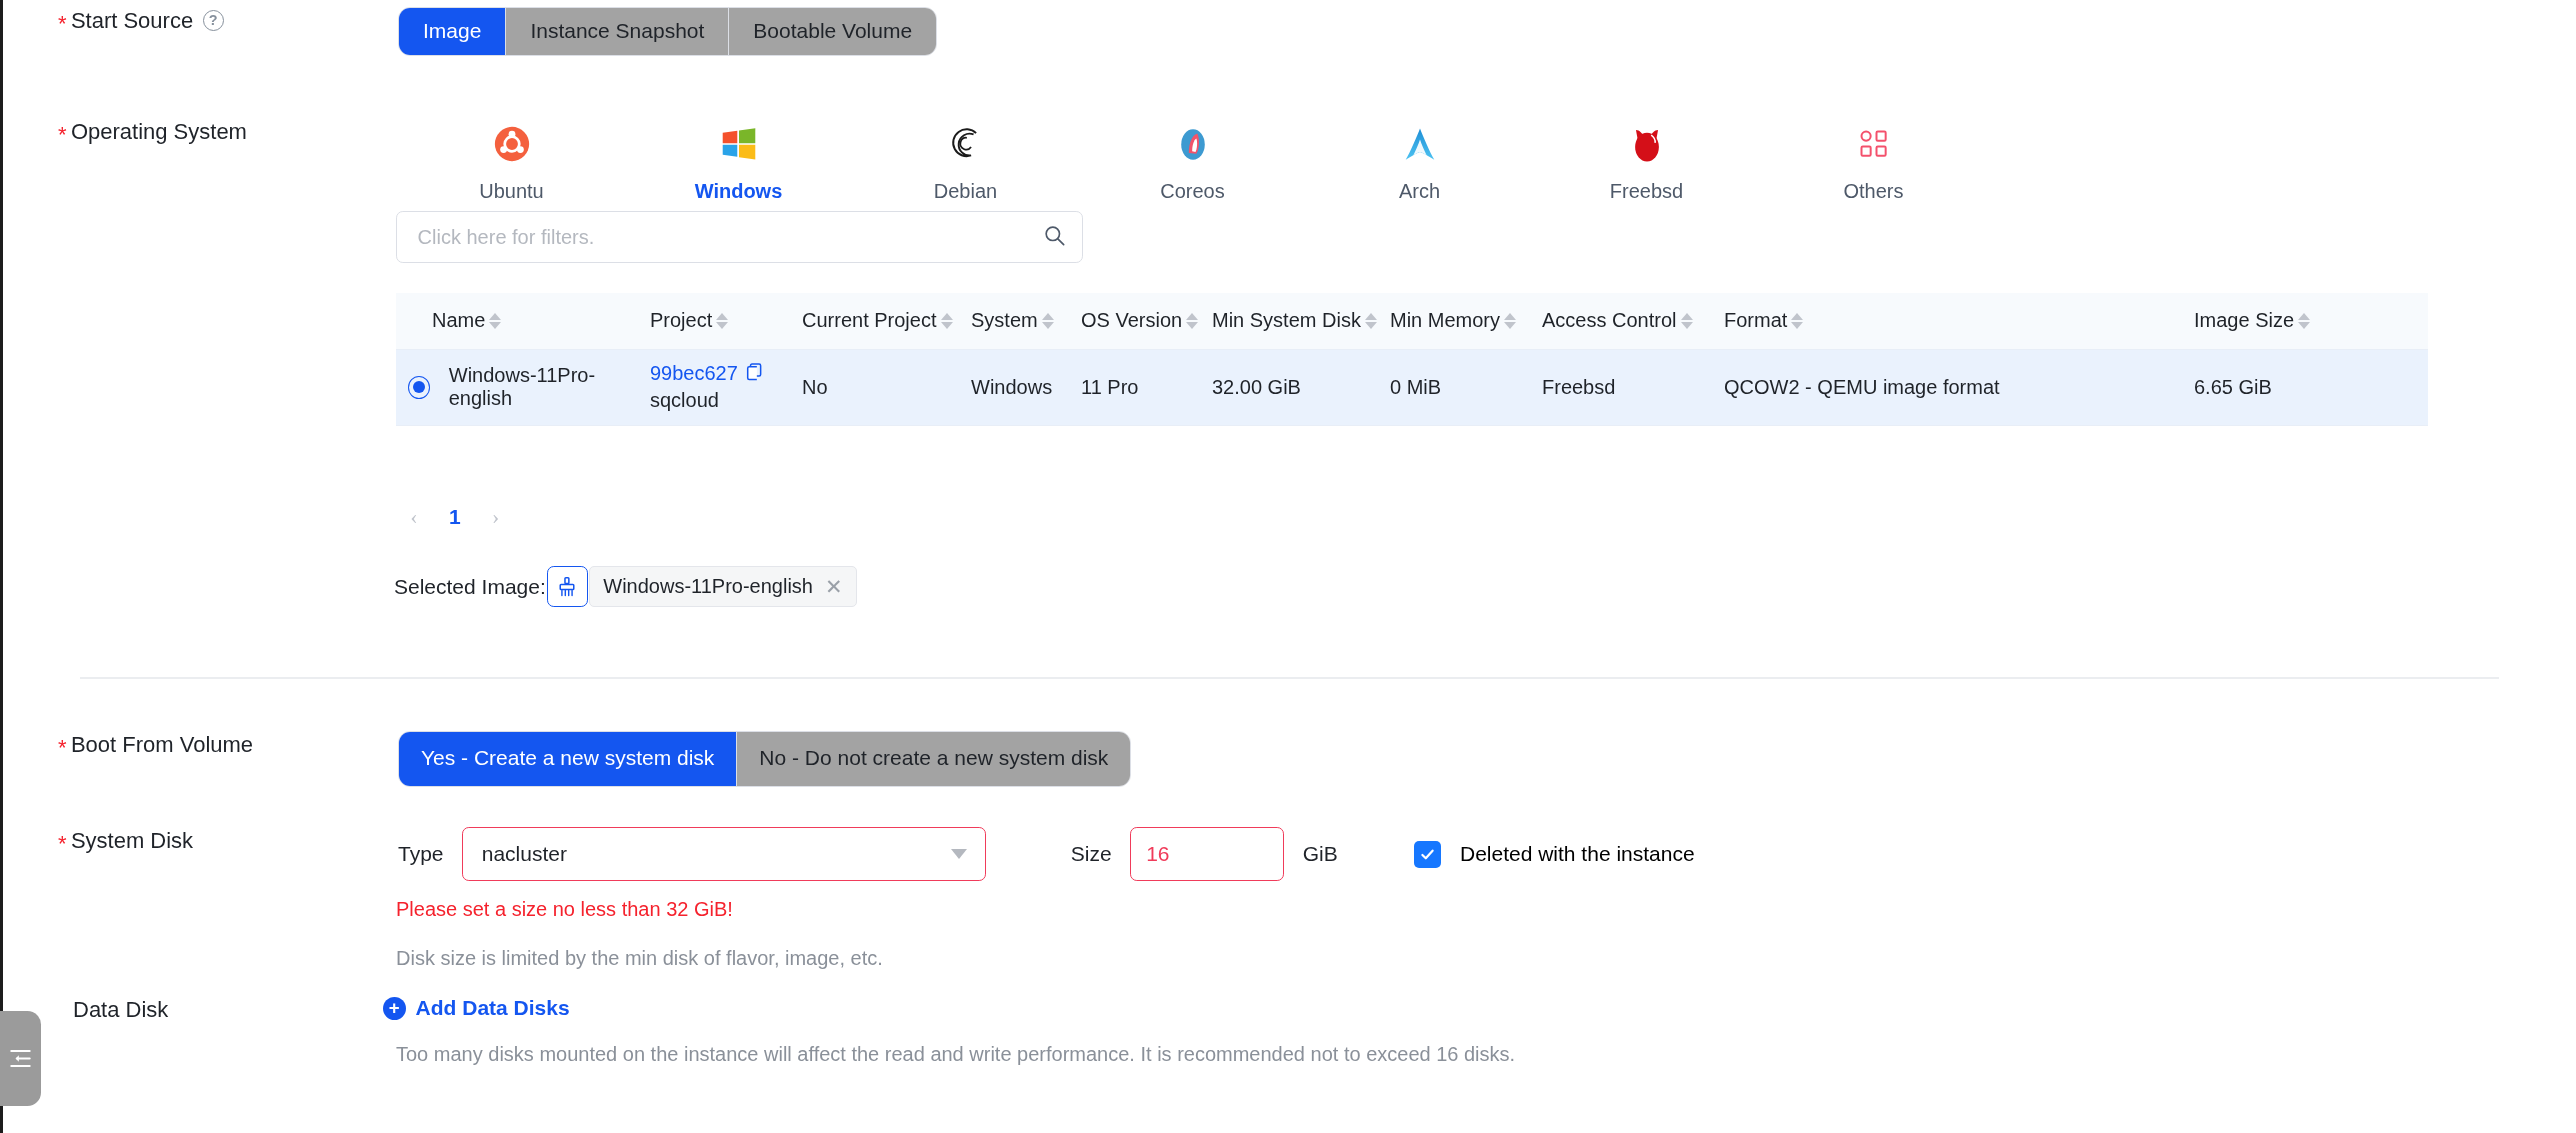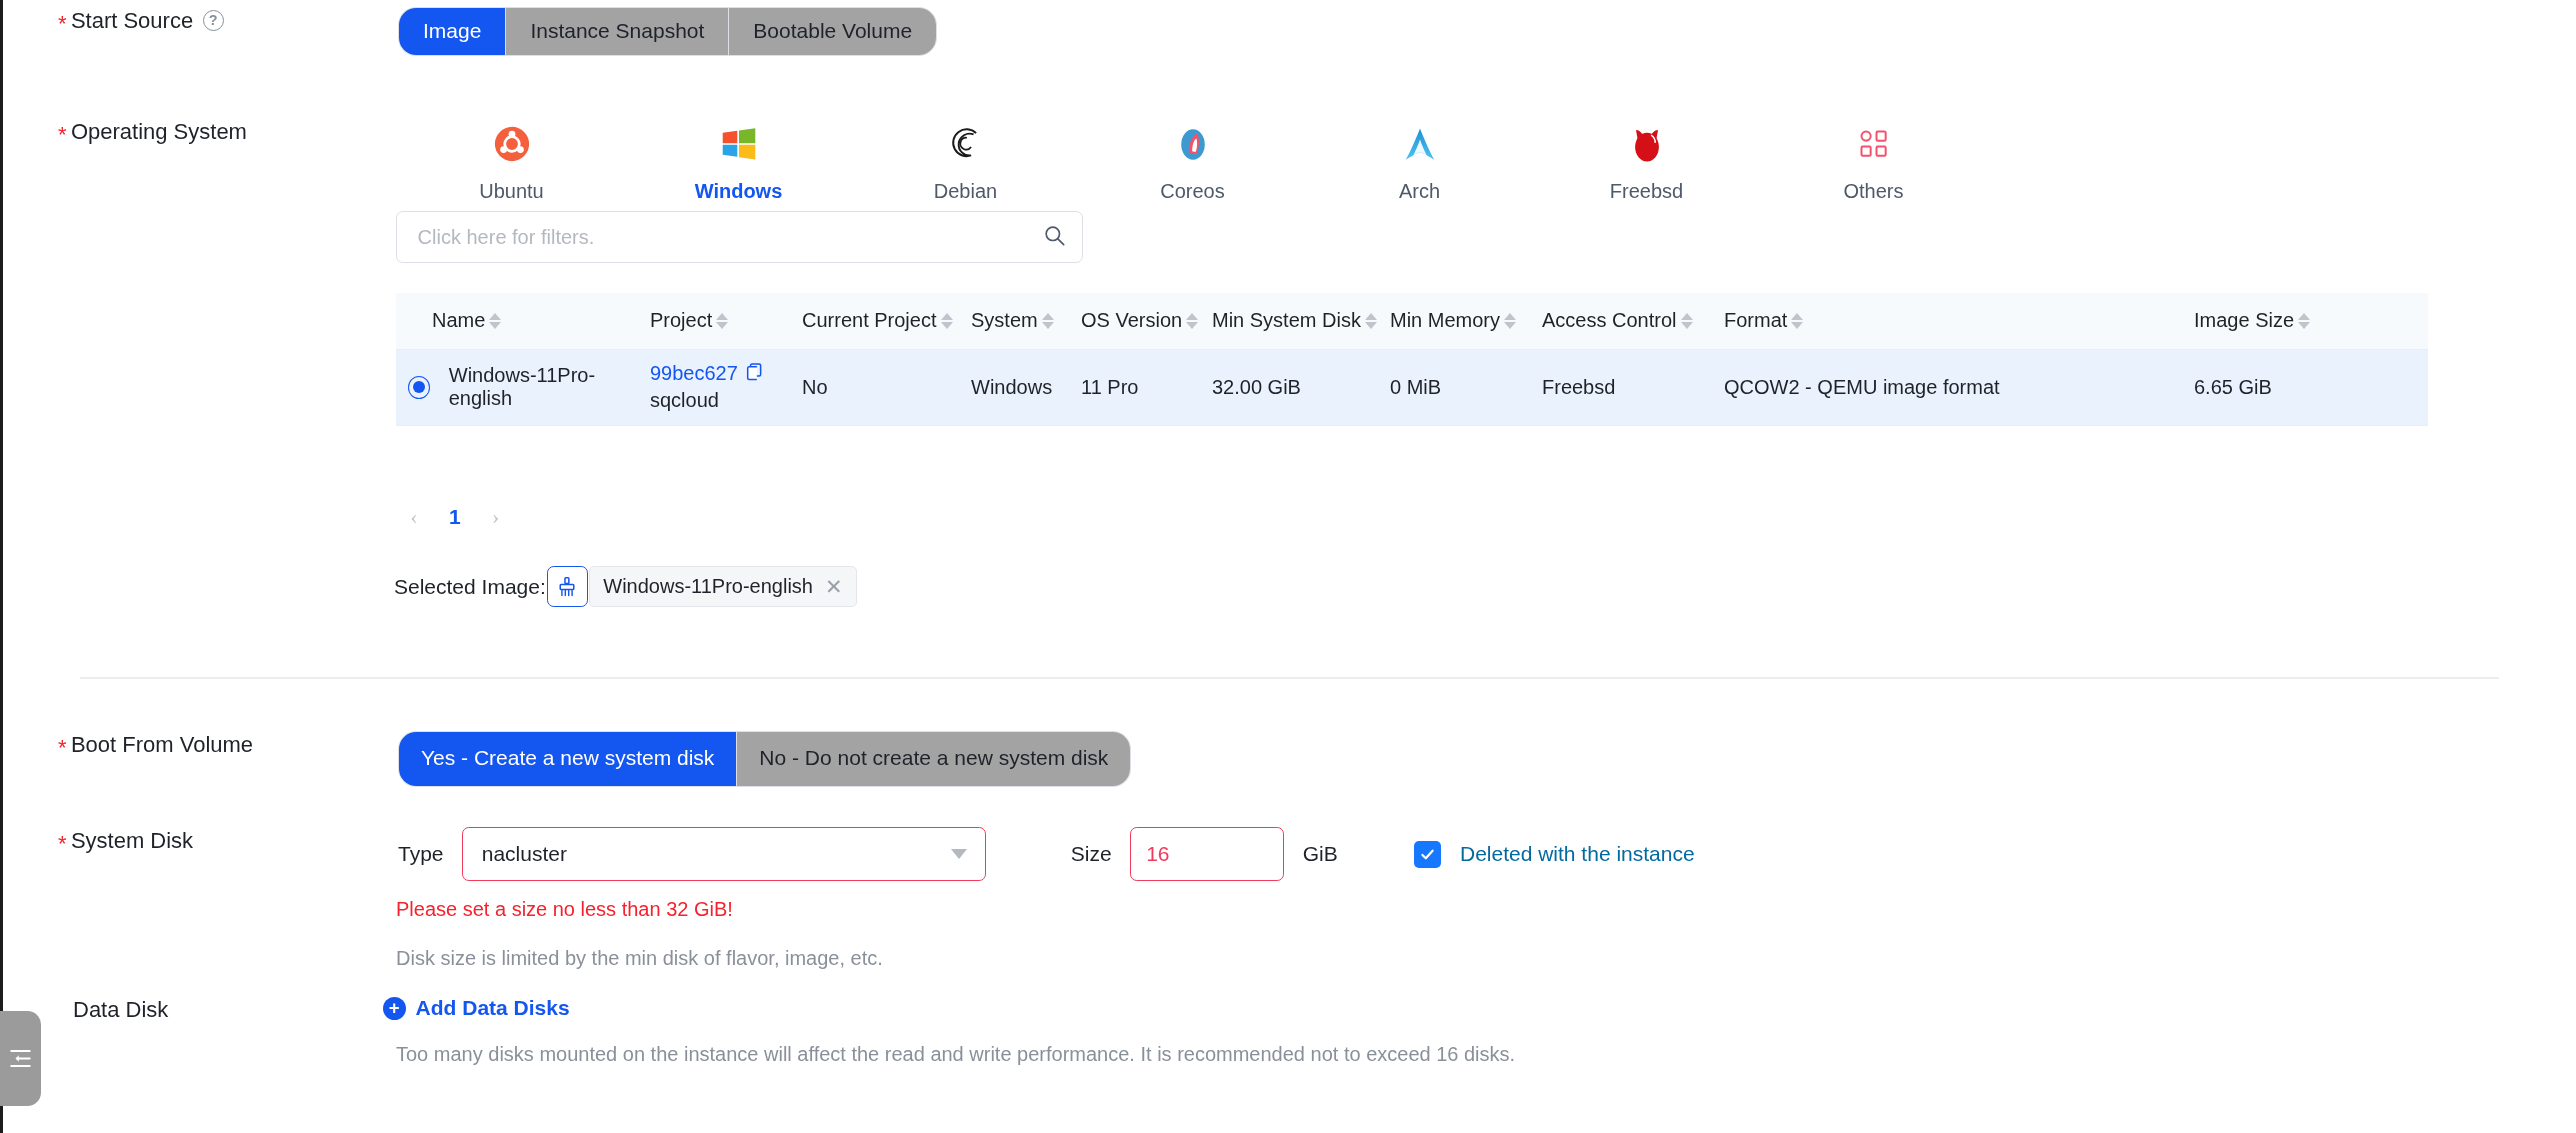--- a/index.html
+++ b/index.html
@@ -49,21 +49,21 @@
     font-size: 14.4px;
     line-height: 18px;
     text-align: center;
     font-weight: bold;
     margin-left: 3.4px;
   }
 
   
   .segmented {
     display: inline-flex;
-    border-radius: 18px;
+    border-radius: 12px;
     overflow: hidden;
     border: 0.8px solid #dcdfe6;
     background: #fff;
   }
   .seg-btn {
     padding: 0 24px;
     height: 47px;
     line-height: 46px;
     font-size: 21px;
     background: #a3a3a3;
@@ -285,21 +285,21 @@
   .unit { font-size: 21px; color: #1f2329; }
 
   .chk-box {
     width: 27px; height: 27px;
     background: #1677ff;
     border-radius: 5px;
     display: inline-flex;
     align-items: center; justify-content: center;
     cursor: pointer;
   }
-  .chk-label { font-size: 21px; color: #0369a1; }
+  .chk-label { font-size: 21px; color: #000000; }
 
   .err-text { font-size: 20px; color: #f5222d; }
   .hint-text { font-size: 20px; color: #8a9099; }
 
   .add-link {
     display: inline-flex; align-items: center; gap: 10px;
     color: #1456f0; font-size: 21px; font-weight: bold; cursor: pointer;
   }
   .plus-circle {
     width: 23px; height: 23px; border-radius: 50%;

